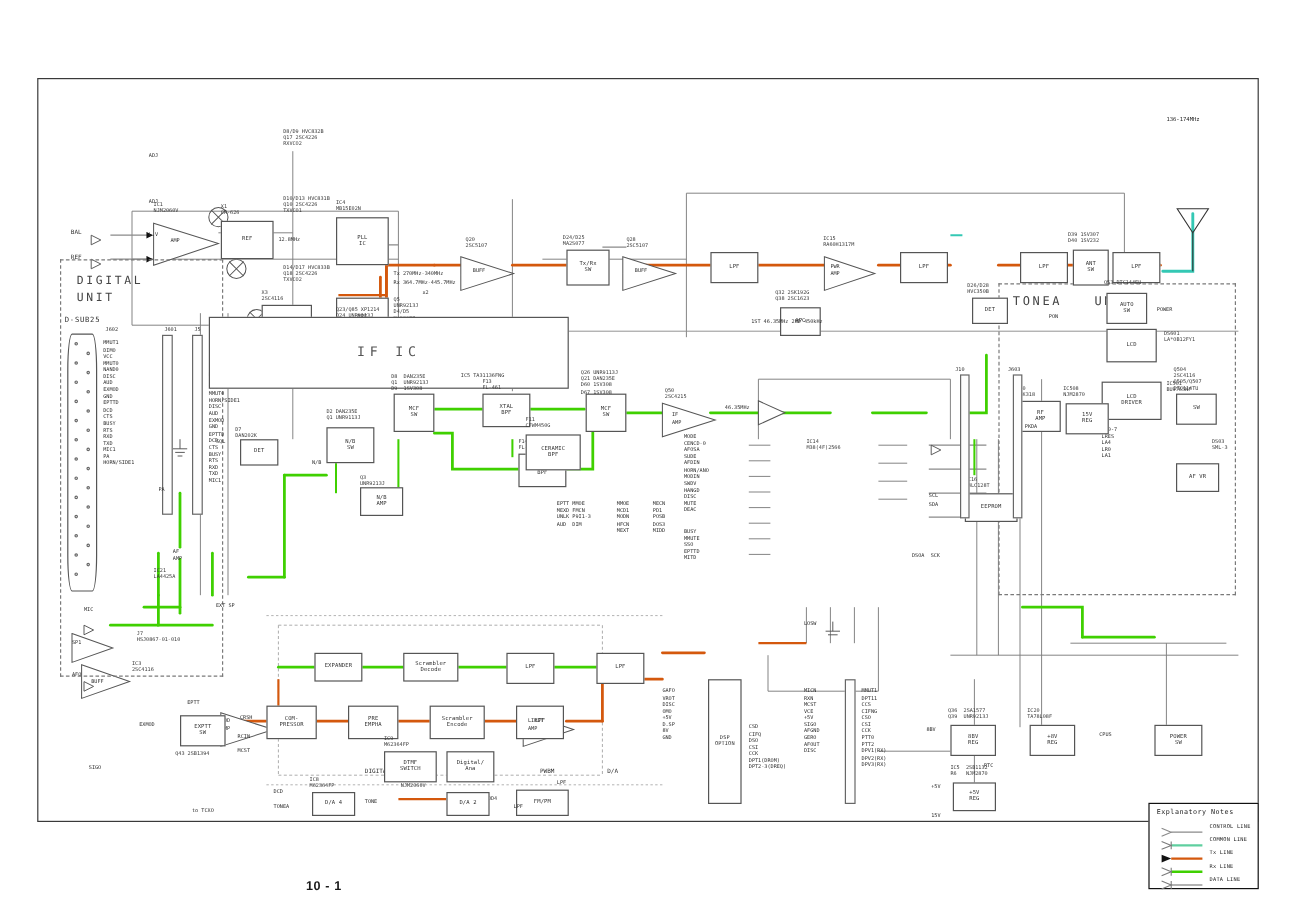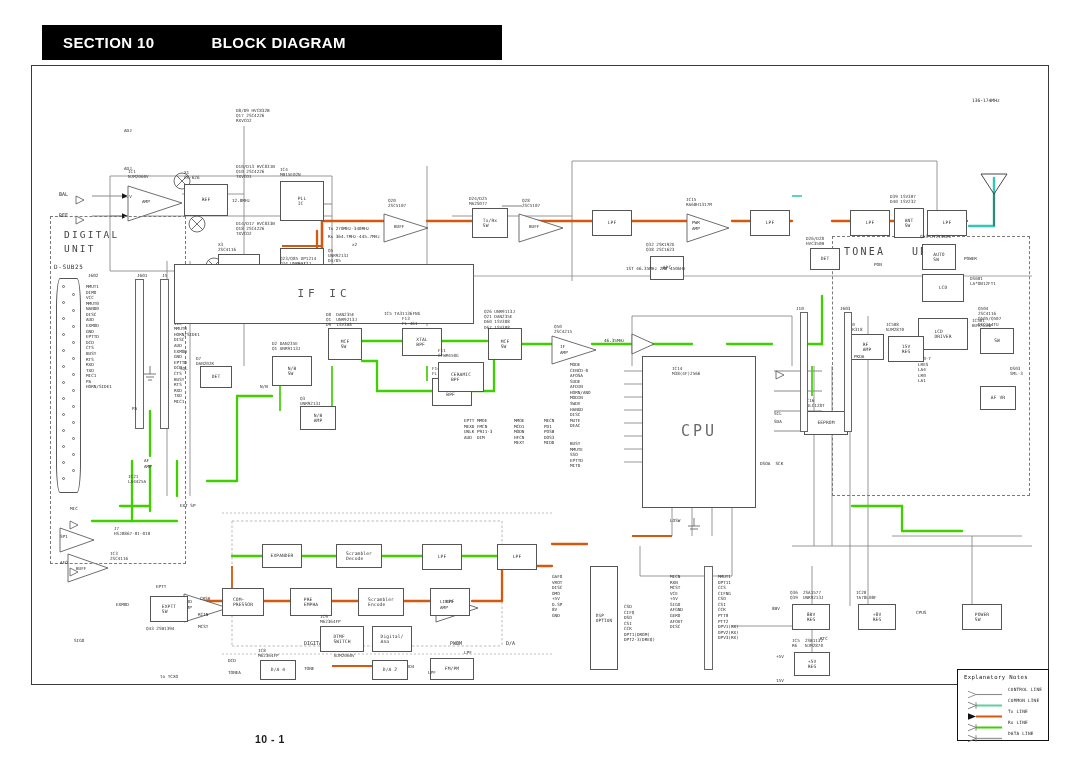--- a/index.html
+++ b/index.html
@@ -91,21 +91,21 @@
     border: 1px solid #555;
     background: #ffffff;
     display: flex;
     flex-direction: column;
     align-items: center;
     justify-content: center;
     font-family: "DejaVu Sans Mono", monospace;
     font-size: 4.6px;
     color: #333;
     line-height: 1.15;
-    text-align: left;
+    text-align: center;
     letter-spacing: 0.1px;
     overflow: hidden;
   }
   .blk.cpu {
     font-size: 15px;
     color: #6a6a6a;
     letter-spacing: 3px;
     justify-content: center;
   }
   .blk.ific {
@@ -192,24 +192,20 @@
     font-size: 4.6px;
     color: #222;
     white-space: nowrap;
   }
 </style>
 </head>
 <body>
 
 <div id="page">
 
-  <div id="header-bar">
-    <span id="header-section">SECTION 10</span>
-    <span id="header-title">BLOCK DIAGRAM</span>
-  </div>
 
   <div id="frame">
 
     <div id="canvas">
       <svg width="1018" height="620" viewBox="0 0 1018 620" xmlns="http://www.w3.org/2000/svg">
         <defs>
           <marker id="ah-g" markerWidth="6" markerHeight="6" refX="5" refY="3" orient="auto">
             <path d="M0,0 L6,3 L0,6 z" fill="#555"></path>
           </marker>
           <marker id="ah-k" markerWidth="5" markerHeight="5" refX="4.5" refY="2.5" orient="auto">
@@ -666,23 +662,20 @@
     <div class="blk" style="left:168px; top:300px; width:32px; height:22px;">
       <span>DET</span>
     </div>
     <div class="ref" style="left:164px; top:290px;">D7
 DAN202K</div>
 
     <div class="sig" style="left:148px; top:300px;">SQL</div>
     <div class="sig" style="left:228px; top:318px;">N/B</div>
     <div class="sig" style="left:594px; top:200px;">1ST 46.35MHz 2ND 450kHz</div>
 
-    <div class="blk cpu" style="left:610px; top:290px; width:114px; height:152px;">
-      <span>CPU</span>
-    </div>
     <div class="ref" style="left:640px; top:300px;">IC14
 M38(4F)2566</div>
     <div class="sig" style="left:538px; top:296px;">MODE
 CENCD-0
 AFOSA
 SUDE
 AFDIN
 HORN/ANO
 MODIN
 SWDV

